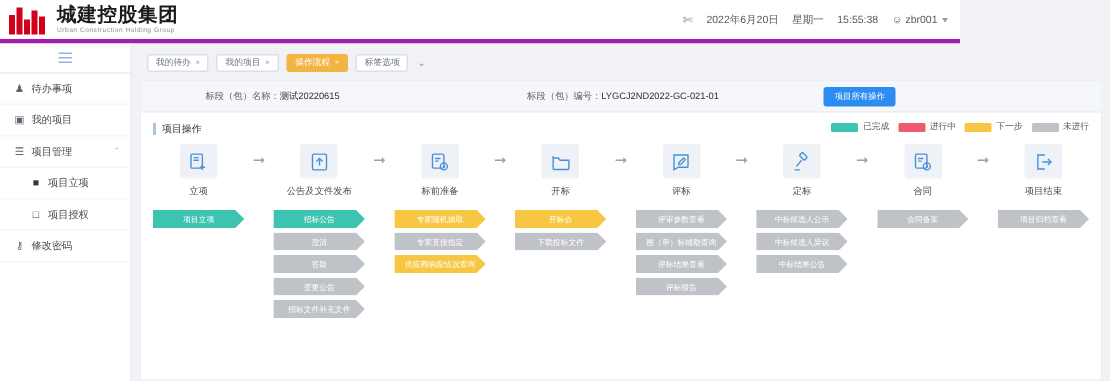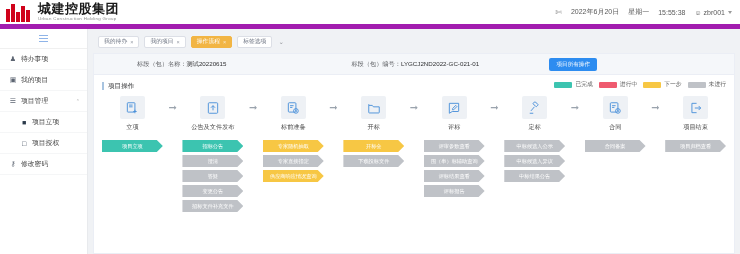--- a/index.html
+++ b/index.html
@@ -6,22 +6,22 @@
   html, body {
     width: 740px; height: 254px;
     font-family: "Liberation Sans", "DejaVu Sans", sans-serif;
     background: #f0f2f5;
     overflow: hidden;
   }
   #app { position: relative; width: 740px; height: 254px; background: #f0f2f5; }
 
   
   .topbar {
-    position: absolute; top: 0; left: 0; width: 740px; height: 29px;
-    background: #ffffff; border-bottom: 5px solid #a21caf;
+    position: absolute; top: 0; left: 0; width: 640px; height: 29px;
+    background: #ffffff; border-bottom: 3px solid #a21caf;
     display: flex; align-items: center;
   }
   .brand { display: flex; align-items: center; padding-left: 6px; }
   .brand-mark {
     width: 26px; height: 19px; position: relative;
     display: flex; align-items: flex-end; gap: 1px;
     background: #ffffff;
   }
   .bm-bar { width: 4px; background: #d0021b; }
   .bm-bar.b1 { height: 13px; }

